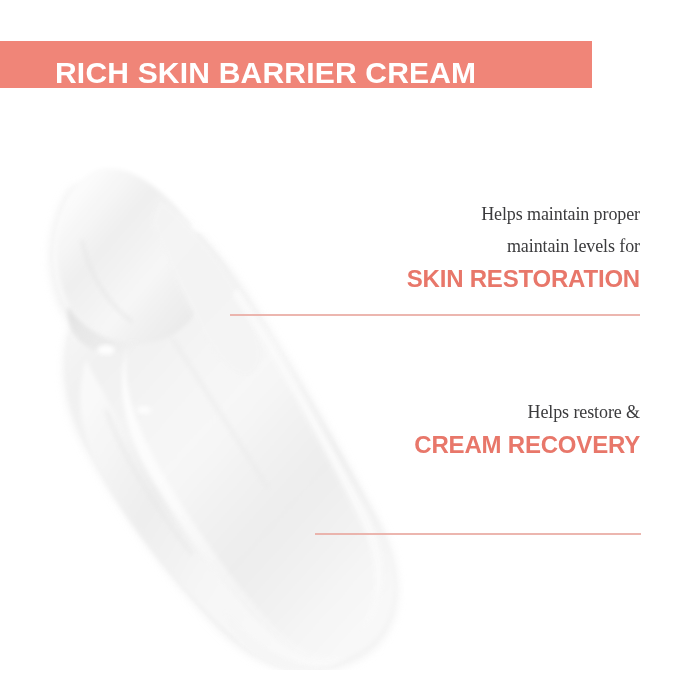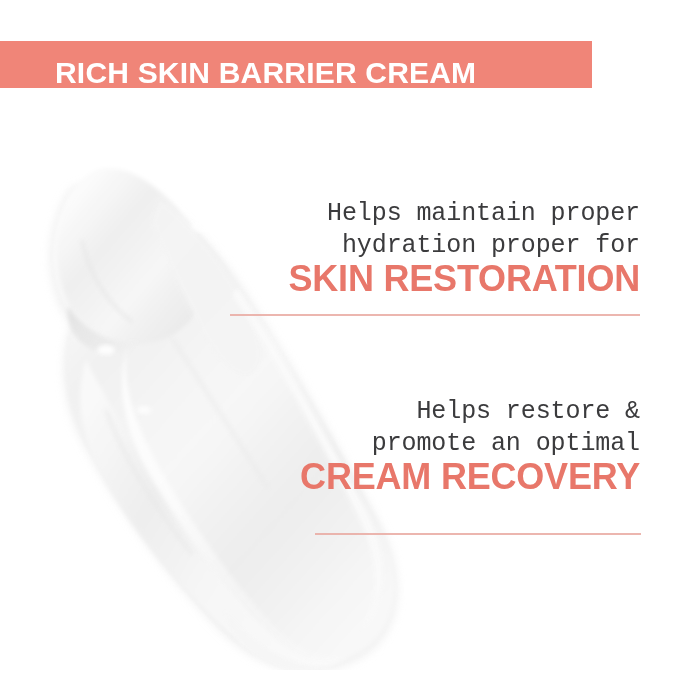--- a/index.html
+++ b/index.html
@@ -63,32 +63,32 @@
   .benefit-block {
     position: absolute;
     text-align: right;
     width: 420px;
   }
   .benefit-block.block-1 { left: 220px; top: 198px; }
   .benefit-block.block-2 { left: 220px; top: 396px; }
 
   .benefit-lead {
     color: #3B3B3D;
-    font-family: Liberation Mono, monospace;
+    font-family: Liberation Serif, serif;
     font-weight: normal;
-    font-size: 25px;
+    font-size: 18px;
     line-height: 32px;
     letter-spacing: -0.1px;
     margin: 0;
   }
   .benefit-highlight {
     color: #E8776A;
     font-family: "Liberation Sans", sans-serif;
     font-weight: bold;
-    font-size: 36px;
+    font-size: 24px;
     line-height: 34px;
     letter-spacing: -0.2px;
     margin: 0;
     white-space: nowrap;
   }
 
   
   .divider {
     position: absolute;
     height: 2px;
@@ -194,25 +194,24 @@
       <ellipse cx="134" cy="300" rx="7" ry="4" fill="#FFFFFF" opacity="0.8" filter="url(#soft)"></ellipse>
       <ellipse cx="192" cy="116" rx="11" ry="6" fill="#FFFFFF" opacity="0.75" filter="url(#soft)"></ellipse>
 
       <path d="M214,500 C244,534 282,560 320,556 C296,566 266,560 240,540
                C226,530 218,516 214,500 Z" fill="#F6F6F6" opacity="0.95" filter="url(#soft)"></path>
     </svg>
   </div>
 
   <div class="benefit-block block-1">
     <p class="benefit-lead">Helps maintain proper</p>
-    <p class="benefit-lead">hydration proper for</p>
+    <p class="benefit-lead">maintain levels for</p>
     <p class="benefit-highlight">SKIN RESTORATION</p>
   </div>
   <div class="divider divider-1"></div>
 
   <div class="benefit-block block-2">
     <p class="benefit-lead">Helps restore &amp;</p>
-    <p class="benefit-lead">promote an optimal</p>
     <p class="benefit-highlight">CREAM RECOVERY</p>
   </div>
   <div class="divider divider-2"></div>
 
 </div>
 
 </body></html>

